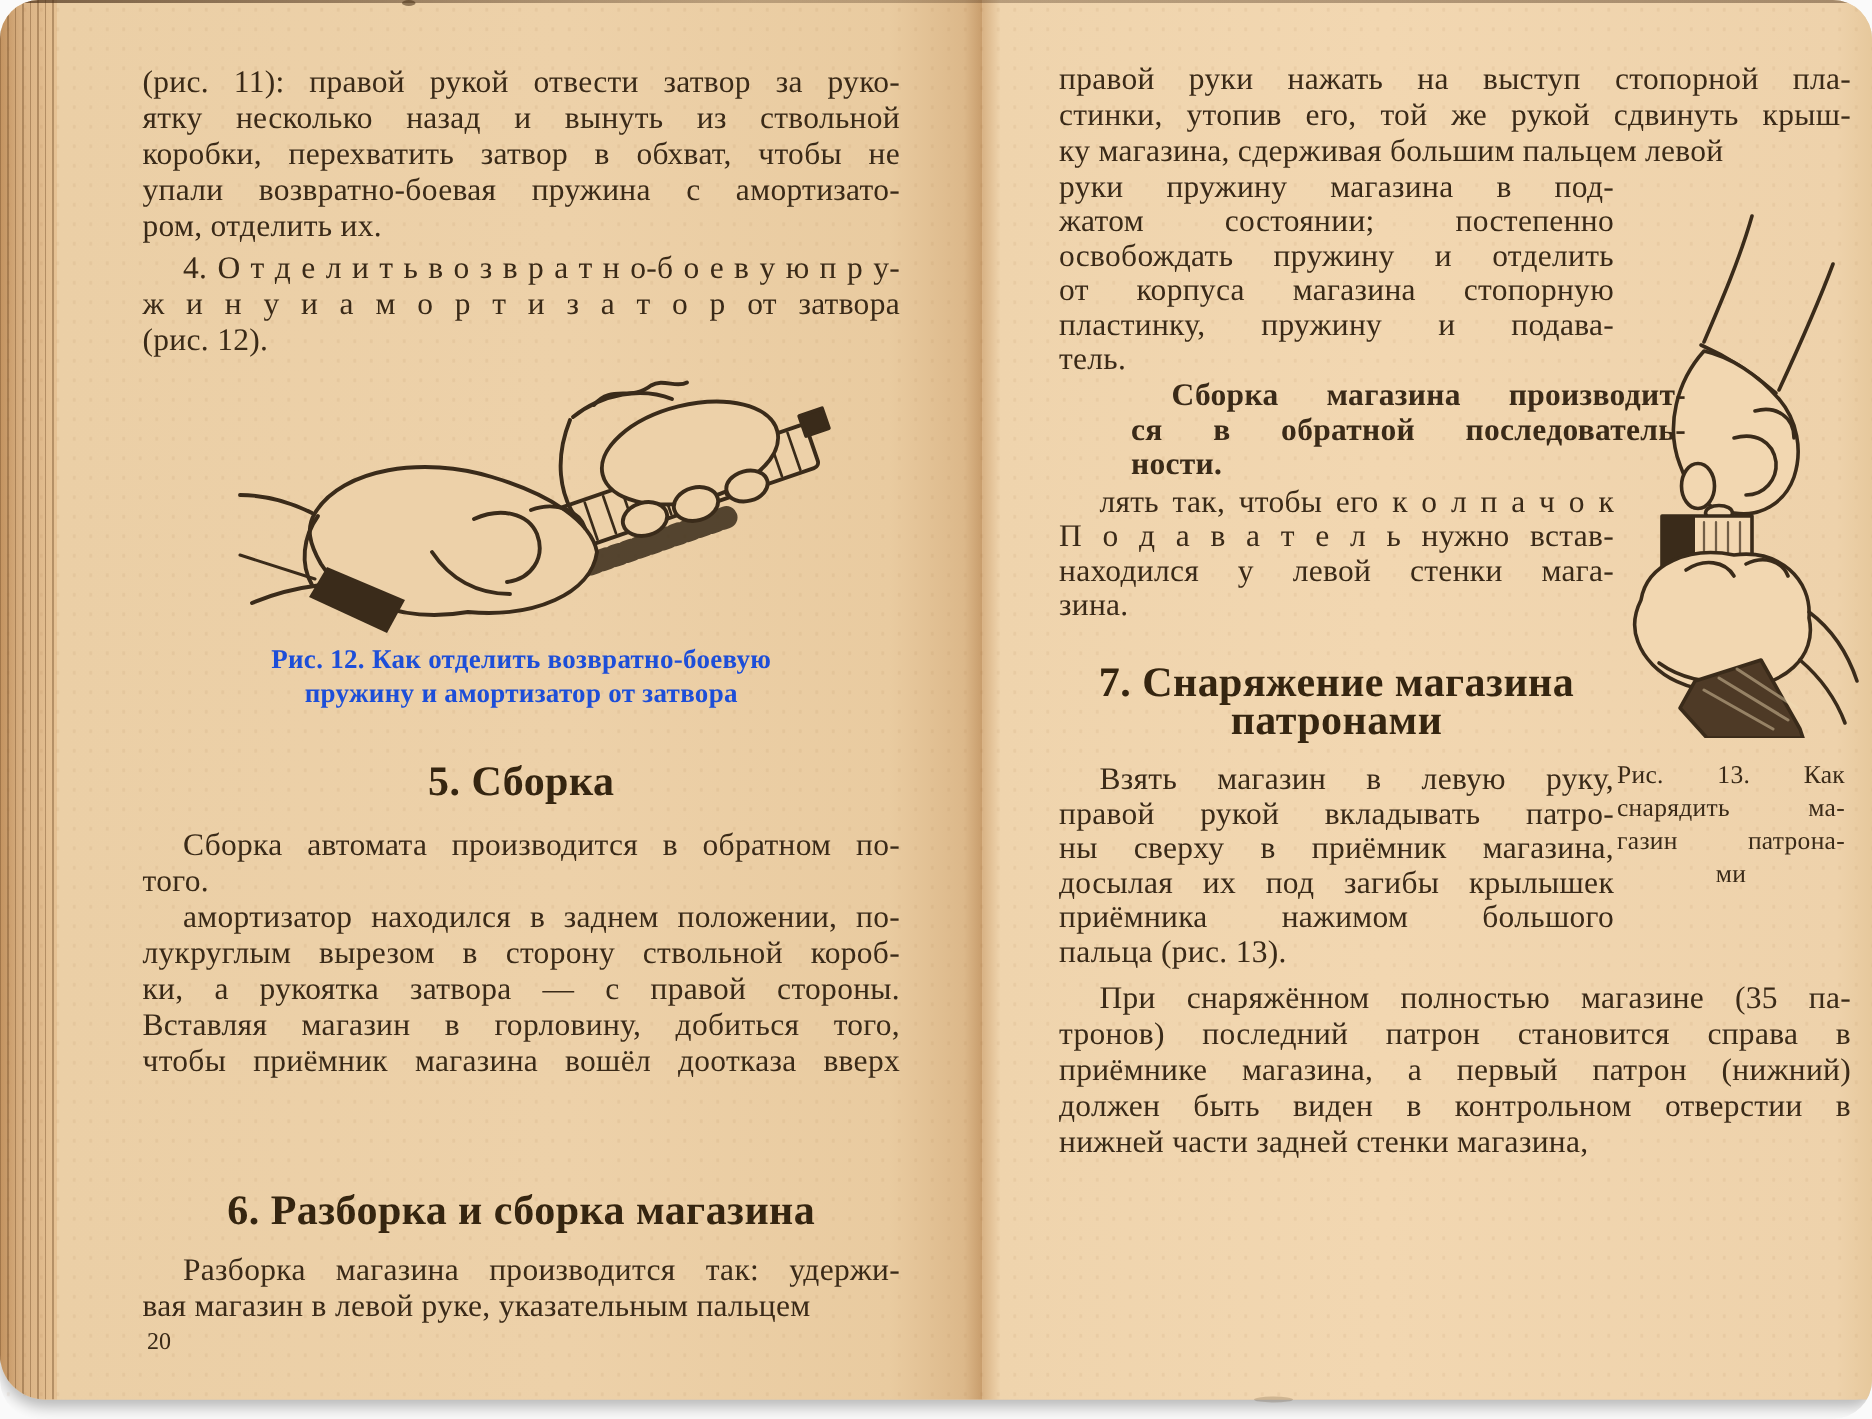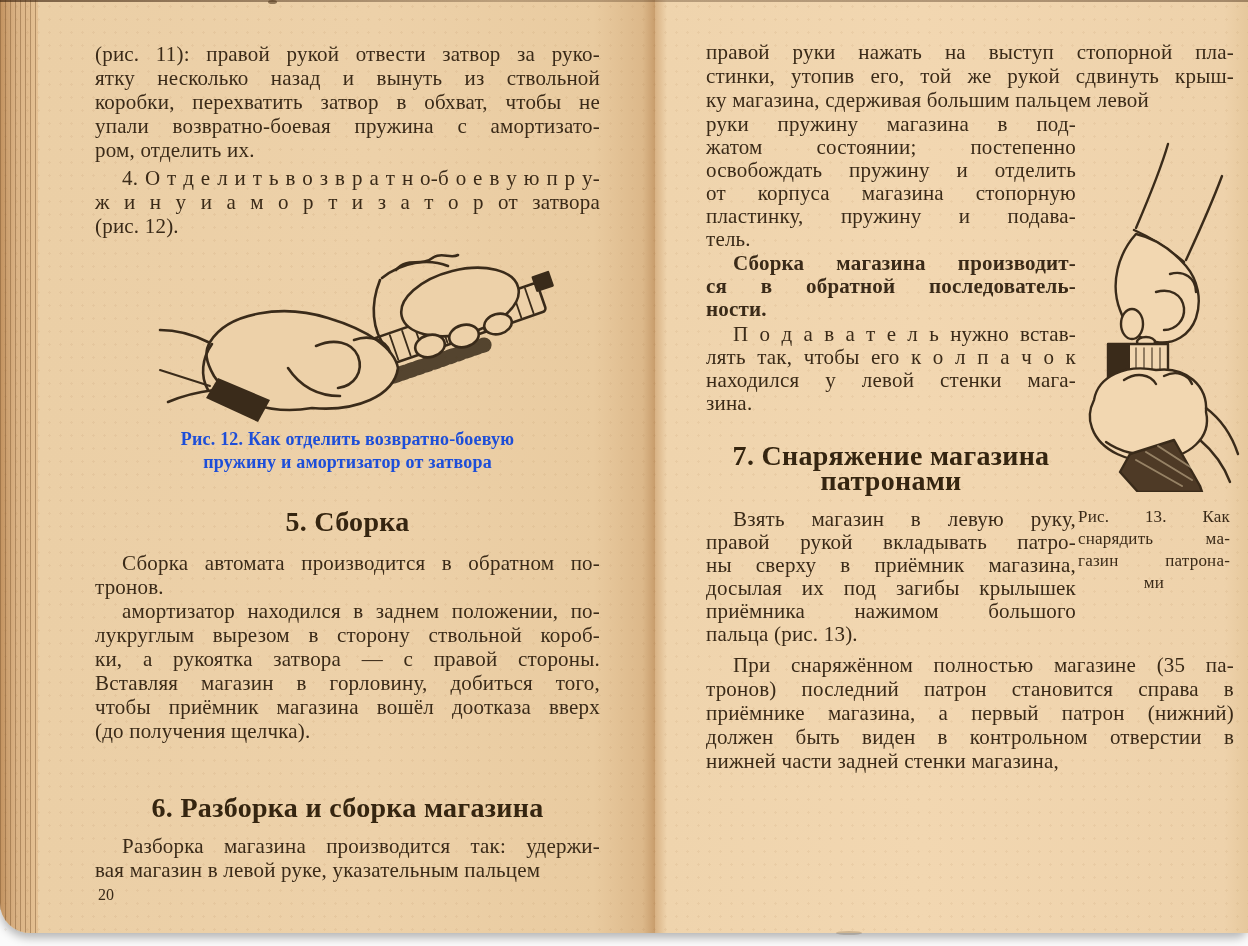--- a/index.html
+++ b/index.html
@@ -1,17 +1,17 @@
 <!DOCTYPE html>
 <html><head>
 <meta charset="utf-8">
 <style>
   html,body{margin:0;padding:0;background:#fafafa;}
   .stage{position:relative;width:1248px;height:946px;overflow:hidden;
-         background:#fbfbfb;font-family:"Liberation Serif","DejaVu Serif",serif;}
+         background:#fbfbfb;font-family:"Liberation Serif","DejaVu Serif",serif;border-radius:26px;}
   .book{position:absolute;left:0;top:0;width:1248px;height:933px;
         border-radius:0 0 12px 30px;background:#ecd0a8;
         box-shadow:0 5px 10px rgba(0,0,0,.28);}
   .book::before{content:"";position:absolute;left:0;top:0;right:0;height:2px;z-index:4;
         background:linear-gradient(90deg,rgba(74,48,26,.7),rgba(74,48,26,.3) 40%,rgba(74,48,26,.45));}
   .edge-stack{position:absolute;left:0;top:0;bottom:0;width:38px;z-index:2;
         border-radius:0 0 0 30px;overflow:hidden;
         background:linear-gradient(90deg,#c2925f,#d9b183 40%,#e6c294);}
   .edge-stack::after{content:"";position:absolute;inset:0;
         background:repeating-linear-gradient(90deg,rgba(122,85,48,.45) 0 1px,rgba(0,0,0,0) 1px 5px);}
@@ -24,21 +24,21 @@
         background-size:11px 13px;}
   .speck{position:absolute;border-radius:50%;background:rgba(70,45,20,.55);z-index:4;}
 
   .txt{position:absolute;z-index:6;color:#3a2a18;font-size:21px;letter-spacing:.2px;}
   .lh24{line-height:24px;}
   .lh23{line-height:23px;}
   .tline{text-align:justify;text-align-last:justify;}
   .tline.last{text-align-last:left;}
   .indent .tline:first-child{text-indent:27px;}
   .center-lines .tline{text-align:center;text-align-last:center;}
-  .bold{font-weight:bold;}
+  .bold{font-weight:bold;margin-left:48px;}
   .heading{font-weight:bold;text-align:center;z-index:6;position:absolute;
            color:#352510;font-size:28px;letter-spacing:.3px;}
   .caption{font-size:18px;font-weight:bold;color:#1d4ed8;line-height:23px;}
   .fig13cap{font-size:17px;font-weight:normal;line-height:22px;}
   .fig13cap .tline.last{text-align-last:center;}
   .pagenum{font-size:16px;z-index:6;position:absolute;color:#3a2a18;}
   .fig{position:absolute;z-index:5;}
 </style>
 </head>
 <body>
@@ -102,30 +102,29 @@
 
   <div class="txt caption center-lines" style="left:115px;top:428px;width:465px">
       <div class="tline">Рис. 12. Как отделить возвратно-боевую</div>
       <div class="tline last">пружину и амортизатор от затвора</div>
     </div>
 
   <div class="heading" style="left:95px;top:506px;width:505px">5. Сборка</div>
 
   <div class="txt lh24 indent" style="left:95px;top:551px;width:505px">
       <div class="tline">Сборка автомата производится в обратном по-</div>
-      <div class="tline last">тронов.</div>
+      <div class="tline last">того.</div>
     </div>
 
   <div class="txt lh24 indent" style="left:95px;top:599px;width:505px">
       <div class="tline">амортизатор находился в заднем положении, по-</div>
       <div class="tline">лукруглым вырезом в сторону ствольной короб-</div>
       <div class="tline">ки, а рукоятка затвора — с правой стороны.</div>
       <div class="tline">Вставляя магазин в горловину, добиться того,</div>
       <div class="tline">чтобы приёмник магазина вошёл доотказа вверх</div>
-      <div class="tline last">(до получения щелчка).</div>
     </div>
 
   <div class="heading" style="left:95px;top:792px;width:505px">6. Разборка и сборка магазина</div>
 
   <div class="txt lh24 indent" style="left:95px;top:834px;width:505px">
       <div class="tline">Разборка магазина производится так: удержи-</div>
       <div class="tline last">вая магазин в левой руке, указательным пальцем</div>
     </div>
 
   <div class="pagenum" style="left:98px;top:886px">20</div>
@@ -145,22 +144,22 @@
       <div class="tline last">тель.</div>
     </div>
 
   <div class="txt lh23 indent bold" style="left:706px;top:252px;width:370px">
       <div class="tline">Сборка магазина производит-</div>
       <div class="tline">ся в обратной последователь-</div>
       <div class="tline last">ности.</div>
     </div>
 
   <div class="txt lh23 indent" style="left:706px;top:323px;width:370px">
+      <div class="tline">лять так, чтобы его к о л п а ч о к</div>
       <div class="tline">П о д а в а т е л ь нужно встав-</div>
-      <div class="tline">лять так, чтобы его к о л п а ч о к</div>
       <div class="tline">находился у левой стенки мага-</div>
       <div class="tline last">зина.</div>
     </div>
 
   <div class="heading center-lines" style="left:706px;top:443px;width:370px;line-height:25px">
       <div class="tline">7. Снаряжение магазина</div>
       <div class="tline last">патронами</div>
     </div>
 
   <div class="txt lh23 indent" style="left:706px;top:508px;width:370px">

